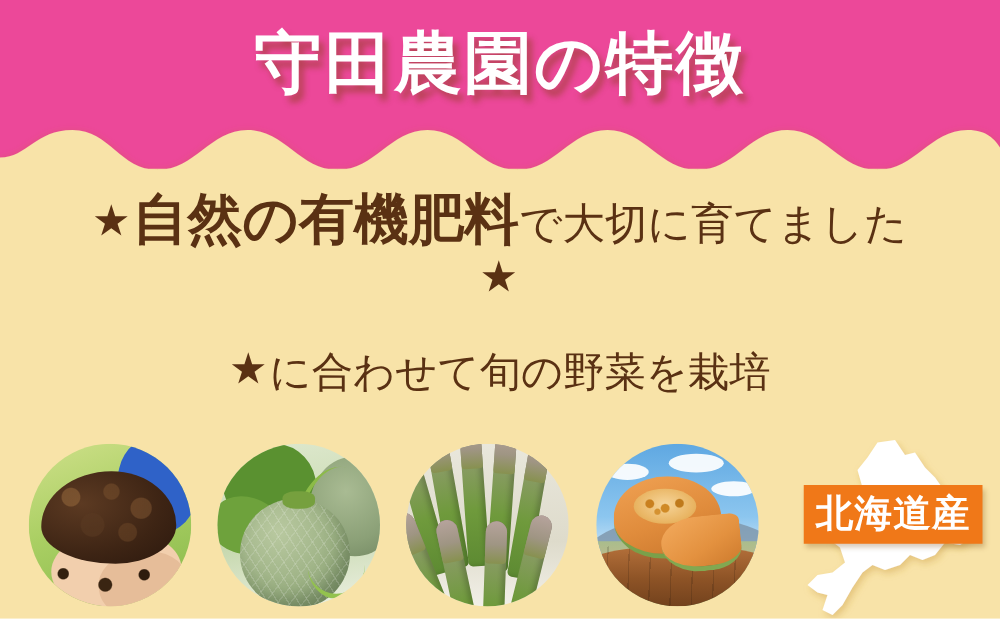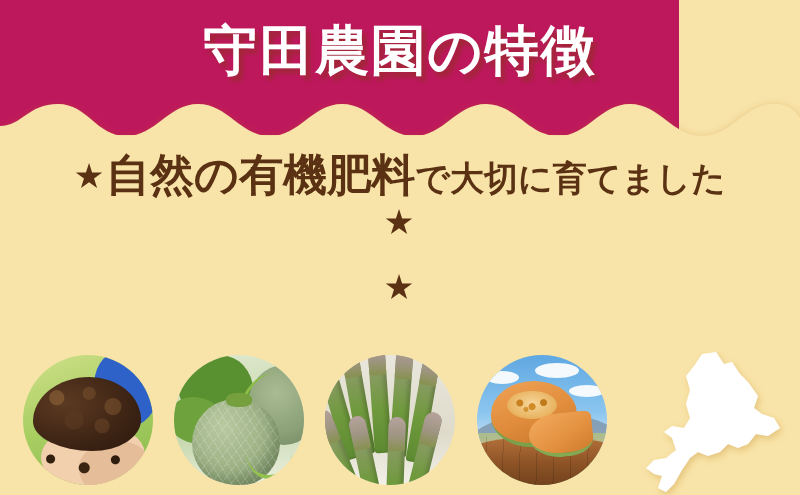--- a/index.html
+++ b/index.html
@@ -14,23 +14,23 @@
     overflow: hidden;
     background: #f8e3a8;
     font-family: "DejaVu Sans", "Liberation Sans", sans-serif;
     -webkit-font-smoothing: antialiased;
   }
 
   
   .header {
     position: absolute;
     left: 0; top: 0;
-    width: 679px;
+    width: 800px;
     height: 135px;
-    background: #be185d;
+    background: #ec4899;
     overflow: hidden;
   }
   .header-title {
     position: absolute;
     left: 0; top: 18px;
     width: 800px;
     text-align: center;
     font-size: 54px;
     line-height: 64px;
     font-weight: bold;
@@ -77,21 +77,21 @@
     top: -4px;
   }
   .big {
     font-size: 44px;
     font-weight: bold;
     letter-spacing: 0px;
     text-align: center;
   }
   .small {
     font-size: 34px;
-    font-weight: bold;
+    font-weight: normal;
     letter-spacing: 0px;
   }
   .line-3 .big { font-size: 46px; }
   .line-3 .small { font-size: 33px; }
 
   
   .photo {
     position: absolute;
     width: 130px;
     height: 130px;
@@ -381,20 +381,21 @@
       <span class="big">自然の有機肥料</span>
       <span class="small">で大切に育てました</span>
     </div>
 
     <div class="feature-line line-2">
       <span class="star">★</span>
     </div>
 
     <div class="feature-line line-3">
       <span class="star">★</span>
+      <span class="small">に合わせて旬の野菜を栽培</span>
     </div>
 
   </div>
 
   <div class="photo" id="photo-1">
     <div class="scene p1-bg">
       <div class="p1-blue"></div>
       <div class="p1-hand"></div>
       <div class="p1-hand2"></div>
       <div class="p1-soil"></div>
@@ -470,15 +471,18 @@
           <feDropShadow dx="2" dy="3" stdDeviation="3" flood-color="#c08a2a" flood-opacity="0.35"></feDropShadow>
         </filter>
       </defs>
       <path filter="url(#msh)" d="M74,2 L88,0 L96,12 L104,10 L112,22 L120,30 L130,44 L126,56
                L134,62 L146,66 L152,76 L140,84 L128,82 L120,92 L110,96
                L100,92 L92,100 L80,104 L70,100 L62,106 L54,118 L46,132
                L38,140 L30,136 L34,124 L26,122 L18,116 L26,108 L38,106
                L48,98 L44,86 L36,80 L44,74 L56,76 L62,66 L58,52 L62,38
                L58,24 L66,14 Z" fill="#ffffff"></path>
     </svg>
+    <div class="badge-box">
+      <span class="badge-text">北海道産</span>
+    </div>
   </div>
 
 </div>
 
 </body></html>

